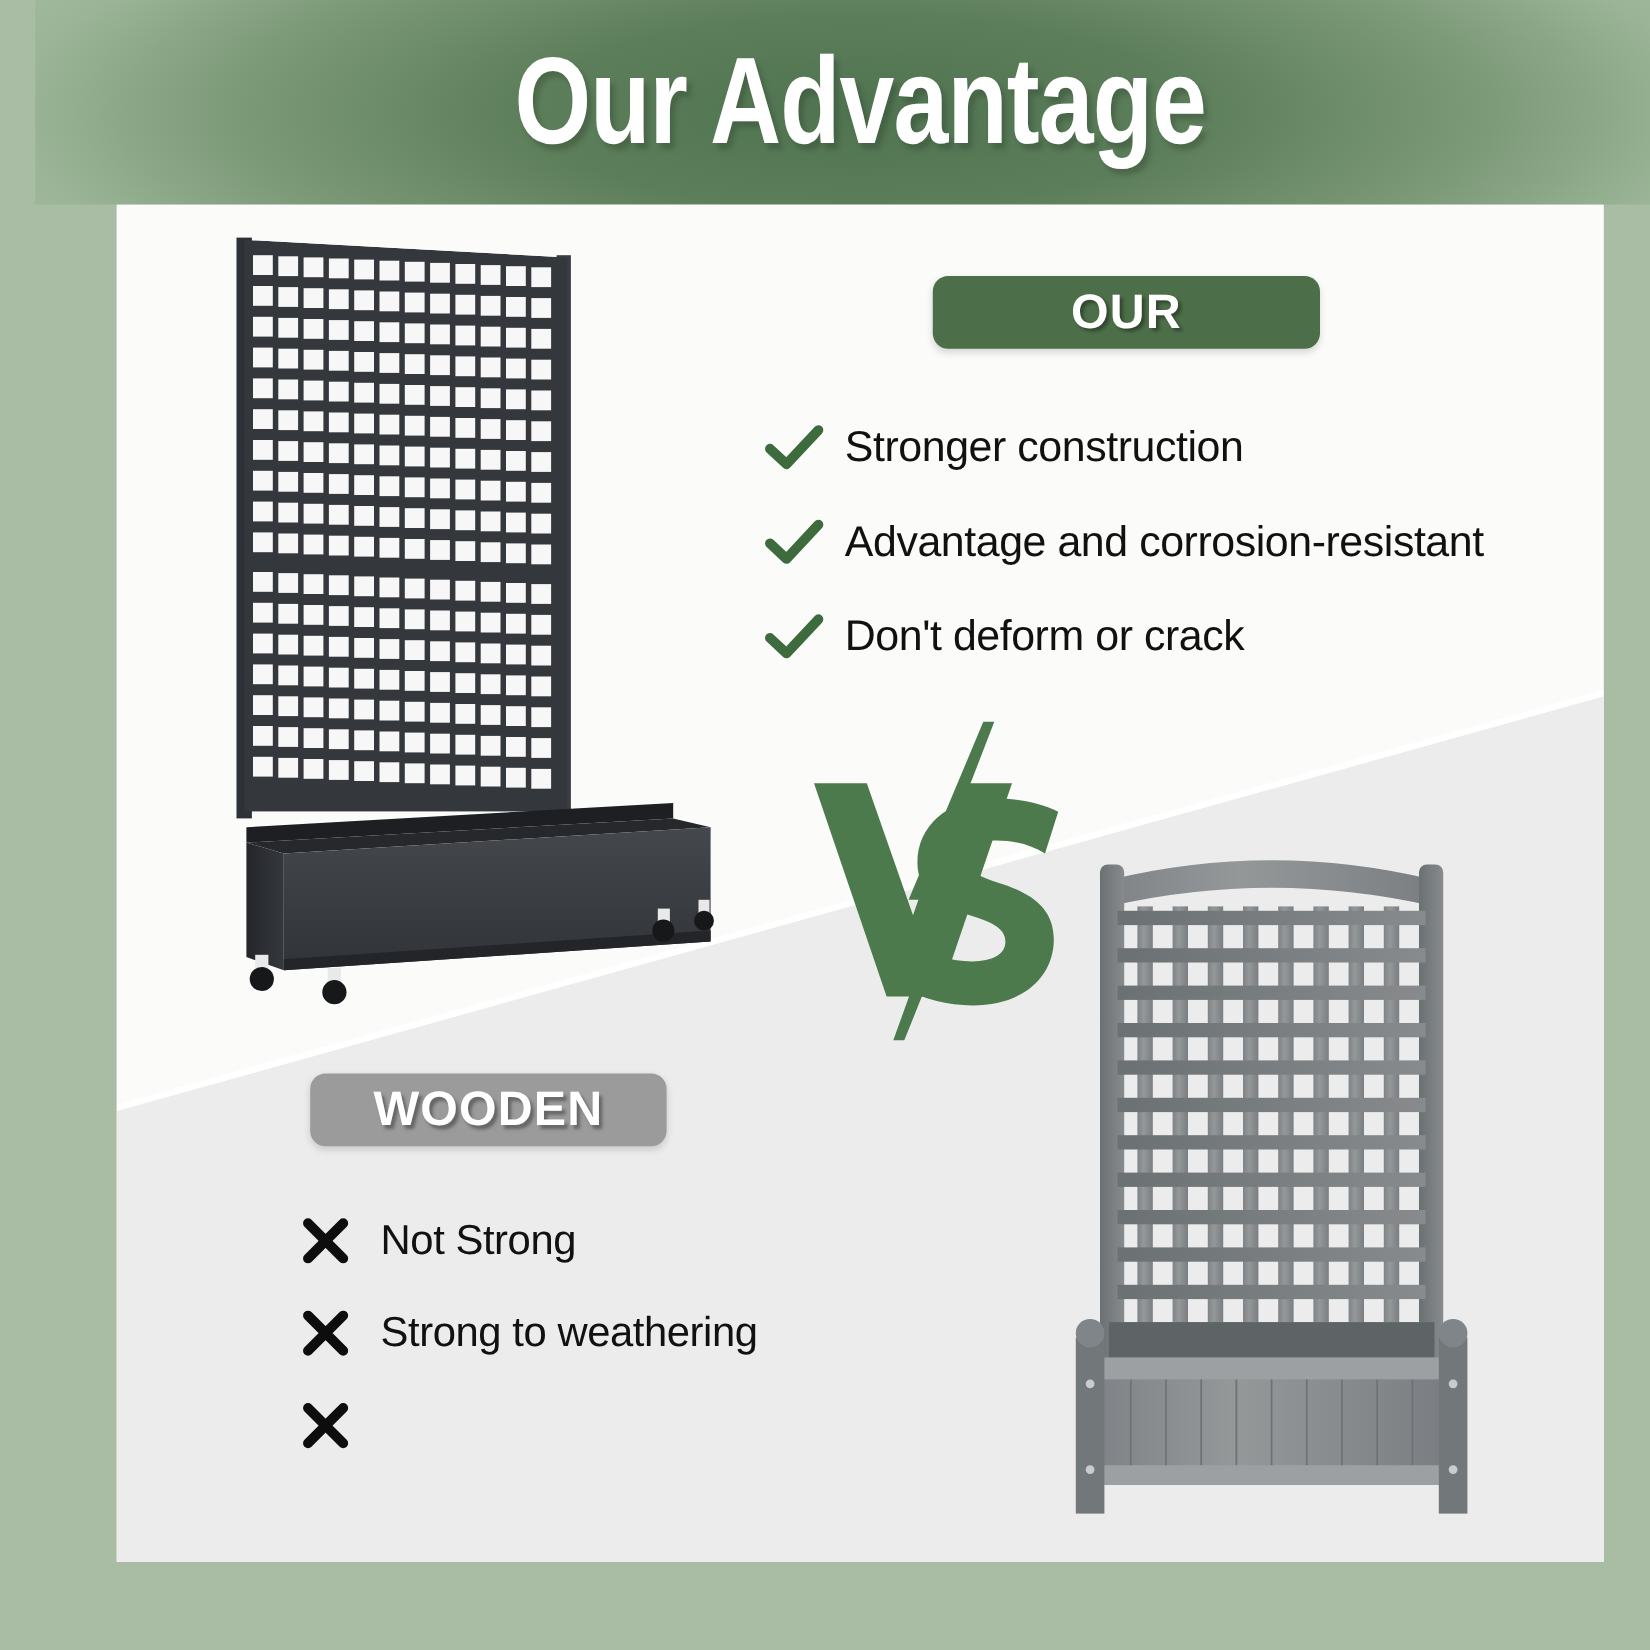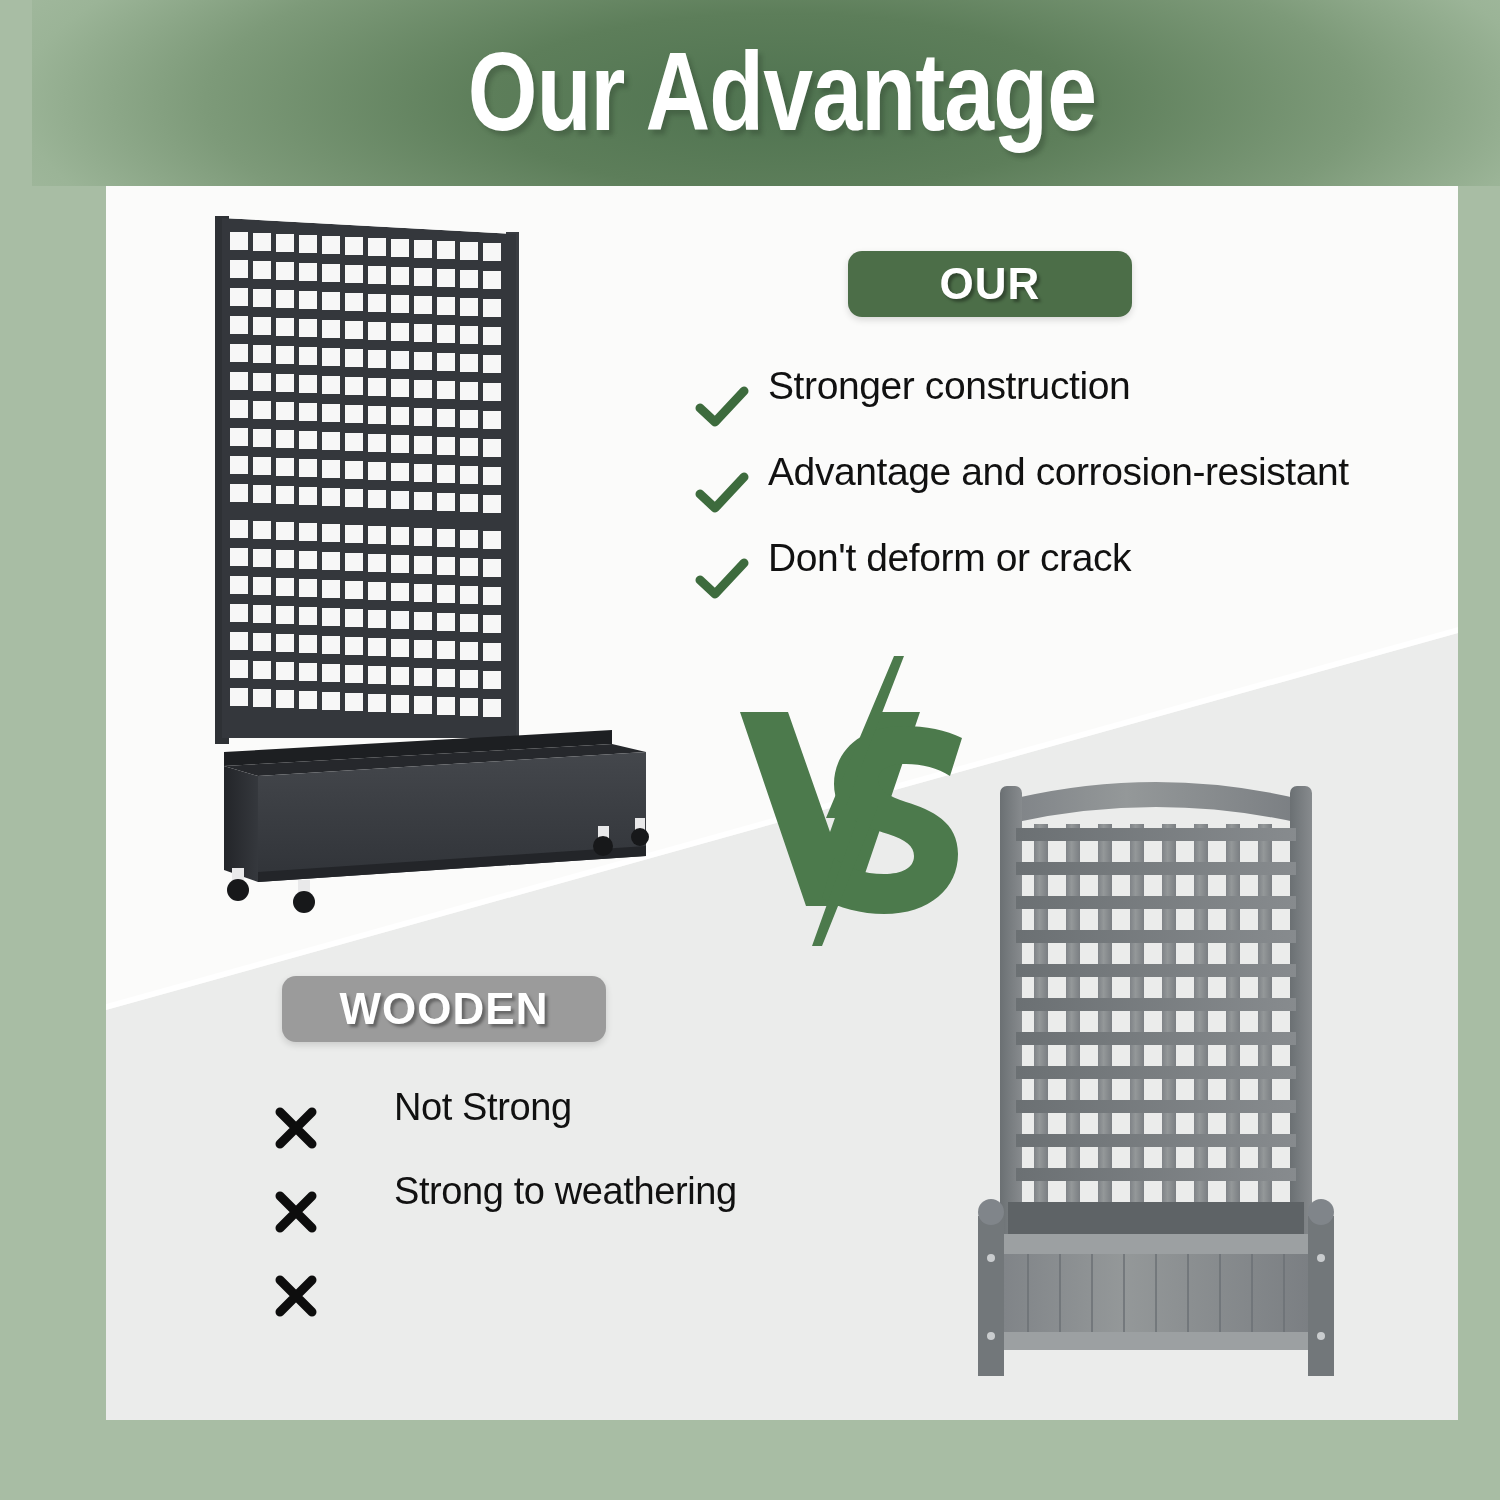--- a/index.html
+++ b/index.html
@@ -84,21 +84,21 @@
     justify-content: center;
     border-radius: 14px;
     color: #ffffff;
     font-weight: 700;
     letter-spacing: 1px;
     text-shadow: 3px 3px 3px rgba(0,0,0,0.35);
     box-shadow: 0 3px 7px rgba(0,0,0,0.14);
   }
   #badge-our {
     left: 742px; top: 65px;
-    width: 284px; height: 66px;
+    width: 352px; height: 66px;
     background: #4c6e48;
     font-size: 44px;
   }
   #badge-wooden {
     left: 176px; top: 790px;
     width: 324px; height: 66px;
     background: #9b9b9b;
     font-size: 44px;
   }
 
@@ -108,36 +108,37 @@
     left: 570px; top: 178px;
     width: 760px;
   }
   #wooden-list {
     position: absolute;
     left: 140px; top: 900px;
     width: 600px;
   }
   .feat {
     display: flex;
+    align-items: center;
     height: 86px;
   }
   .feat .mark {
     width: 92px;
     flex: 0 0 92px;
     display: flex;
     align-items: center;
     justify-content: center;
   }
   .feat .txt {
     font-size: 39px;
     color: #111111;
     letter-spacing: -0.4px;
     white-space: nowrap;
   }
-  #wooden-list .feat { height: 84px; gap: 48px; }
+  #wooden-list .feat { height: 84px; }
   #wooden-list .feat .mark { width: 100px; flex: 0 0 100px; }
   #wooden-list .txt { font-size: 38px; }
 
   
   #vs {
     position: absolute;
     left: 620px;
     top: 470px;
     width: 260px;
     height: 290px;

